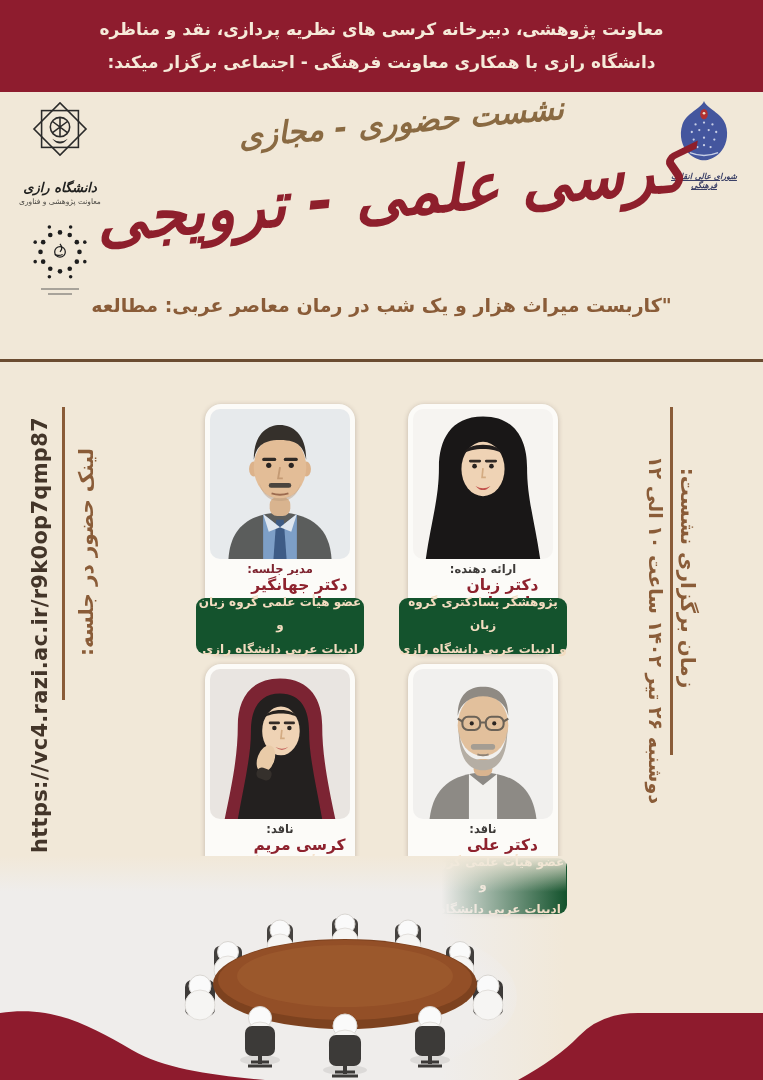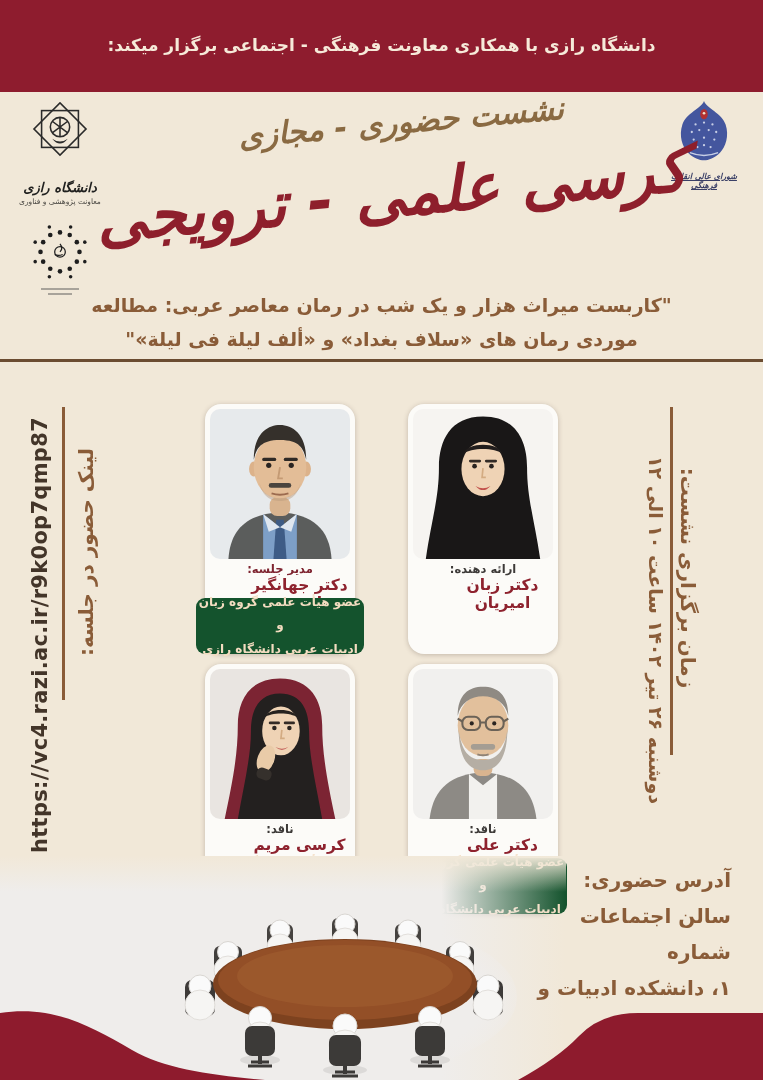--- a/index.html
+++ b/index.html
@@ -67,20 +67,21 @@
   .wave.l{left:0;}
   .wave.r{right:0;}
   .table-illus{position:absolute;left:168px;top:902px;width:354px;height:176px;}
 </style>
 </head>
 <body>
 
 <div class="poster">
 
   <div class="banner">
+    <div>معاونت پژوهشی، دبیرخانه کرسی های نظریه پردازی، نقد و مناظره</div>
     <div>دانشگاه رازی با همکاری معاونت فرهنگی - اجتماعی برگزار میکند:</div>
   </div>
 
   <div class="logo-col">
     <svg width="62" height="62" viewBox="0 0 64 64">
       <g fill="none" stroke="#2a2a2a" stroke-width="1.6">
         <rect x="13" y="13" width="38" height="38"></rect>
         <rect x="13" y="13" width="38" height="38" transform="rotate(45 32 32)"></rect>
         <circle cx="32" cy="30" r="10"></circle>
         <path d="M32 20 L32 40 M24 24 L40 36 M40 24 L24 36"></path>
@@ -147,21 +148,20 @@
   </div>
 
   <div class="title1">
     <span>نشست حضوری - مجازی</span>
   </div>
   <div class="title2">
     <span>کرسی علمی - ترویجی</span>
   </div>
   <div class="subtitle">
     <div>"کاربست میراث هزار و یک شب در رمان معاصر عربی: مطالعه</div>
-    <div>موردی رمان های «سلاف بغداد» و «ألف لیلة فی لیلة»"</div>
   </div>
   <div class="divider"></div>
 
   <div class="rot ccw link-label">لینک حضور در جلسه:</div>
   <div class="rot ccw link-url">https://vc4.razi.ac.ir/r9k0op7qmp87</div>
   <div class="vline-left"></div>
 
   <div class="rot cw time-label">زمان برگزاری نشست:</div>
   <div class="rot cw time-value">دوشنبه ۲۶ تیر ۱۴۰۲ ساعت ۱۰ الی ۱۲</div>
   <div class="vline-right"></div>
@@ -208,20 +208,24 @@
         <rect x="60" y="54" width="13" height="3" rx="1.5" fill="#332b26"></rect>
           <rect x="77" y="54" width="13" height="3" rx="1.5" fill="#332b26"></rect>
         <circle cx="66" cy="61" r="2.5" fill="#2a2421"></circle>
           <circle cx="84" cy="61" r="2.5" fill="#2a2421"></circle>
         <path d="M75 63 L74 73 L78 73" stroke="#d3ab82" stroke-width="1.8" fill="none"></path>
         <path d="M67 82 Q75 87 83 82 Q75 91 67 82 Z" fill="#c2504b"></path>
       </svg>
     </div>
     <div class="role">ارائه دهنده:</div>
     <div class="pname">دکتر زبان امیریان</div>
+    <div class="redbox">
+      <div>پژوهشگر پسادکتری گروه زبان</div>
+      <div>و ادبیات عربی دانشگاه رازی</div>
+    </div>
   </div>
 
   <div class="card card3">
     <div class="photo">
       <svg viewBox="0 0 150 160" preserveAspectRatio="xMidYMid slice">
         <rect width="150" height="160" fill="#e9e5e1"></rect>
         <path d="M75 10 C42 10 30 34 30 60 C30 92 24 122 16 160 L134 160 C126 122 120 92 120 60 C120 34 108 10 75 10 Z" fill="#7c2433"></path>
         <path d="M75 26 C52 26 44 44 44 66 C44 94 36 126 30 160 L120 160 C114 126 106 94 106 66 C106 44 98 26 75 26 Z" fill="#23201f"></path>
         <ellipse cx="76" cy="66" rx="20" ry="26" fill="#efd3b5"></ellipse>
         <path d="M58 52 C62 41 90 41 94 52 C86 46 66 46 58 52 Z" fill="#26221f"></path>
@@ -267,26 +271,20 @@
     <div class="role">ناقد:</div>
     <div class="pname">دکتر علی سلیمی</div>
     <div class="redbox">
       <div>عضو هیأت علمی گروه زبان و</div>
       <div>ادبیات عربی دانشگاه رازی</div>
     </div>
   </div>
 
   <div class="gray-band"></div>
 
-  <div class="address">
-    <div>آدرس حضوری:</div>
-    <div>سالن اجتماعات شماره</div>
-    <div>۱، دانشکده ادبیات و</div>
-    <div>علوم انسانی</div>
-  </div>
 
   <svg class="wave l" width="265" height="75" viewBox="0 0 265 75">
     <path d="M0 8 C55 0 92 22 132 45 C165 64 210 70 265 75 L0 75 Z" fill="#8e1b2d"></path>
   </svg>
   <svg class="wave r" width="245" height="70" viewBox="0 0 245 70">
     <path d="M245 3 L120 3 Q83 3 61 26 Q40 48 0 70 L245 70 Z" fill="#8e1b2d"></path>
   </svg>
 
   <svg class="table-illus" viewBox="0 0 354 176">
     <defs>

